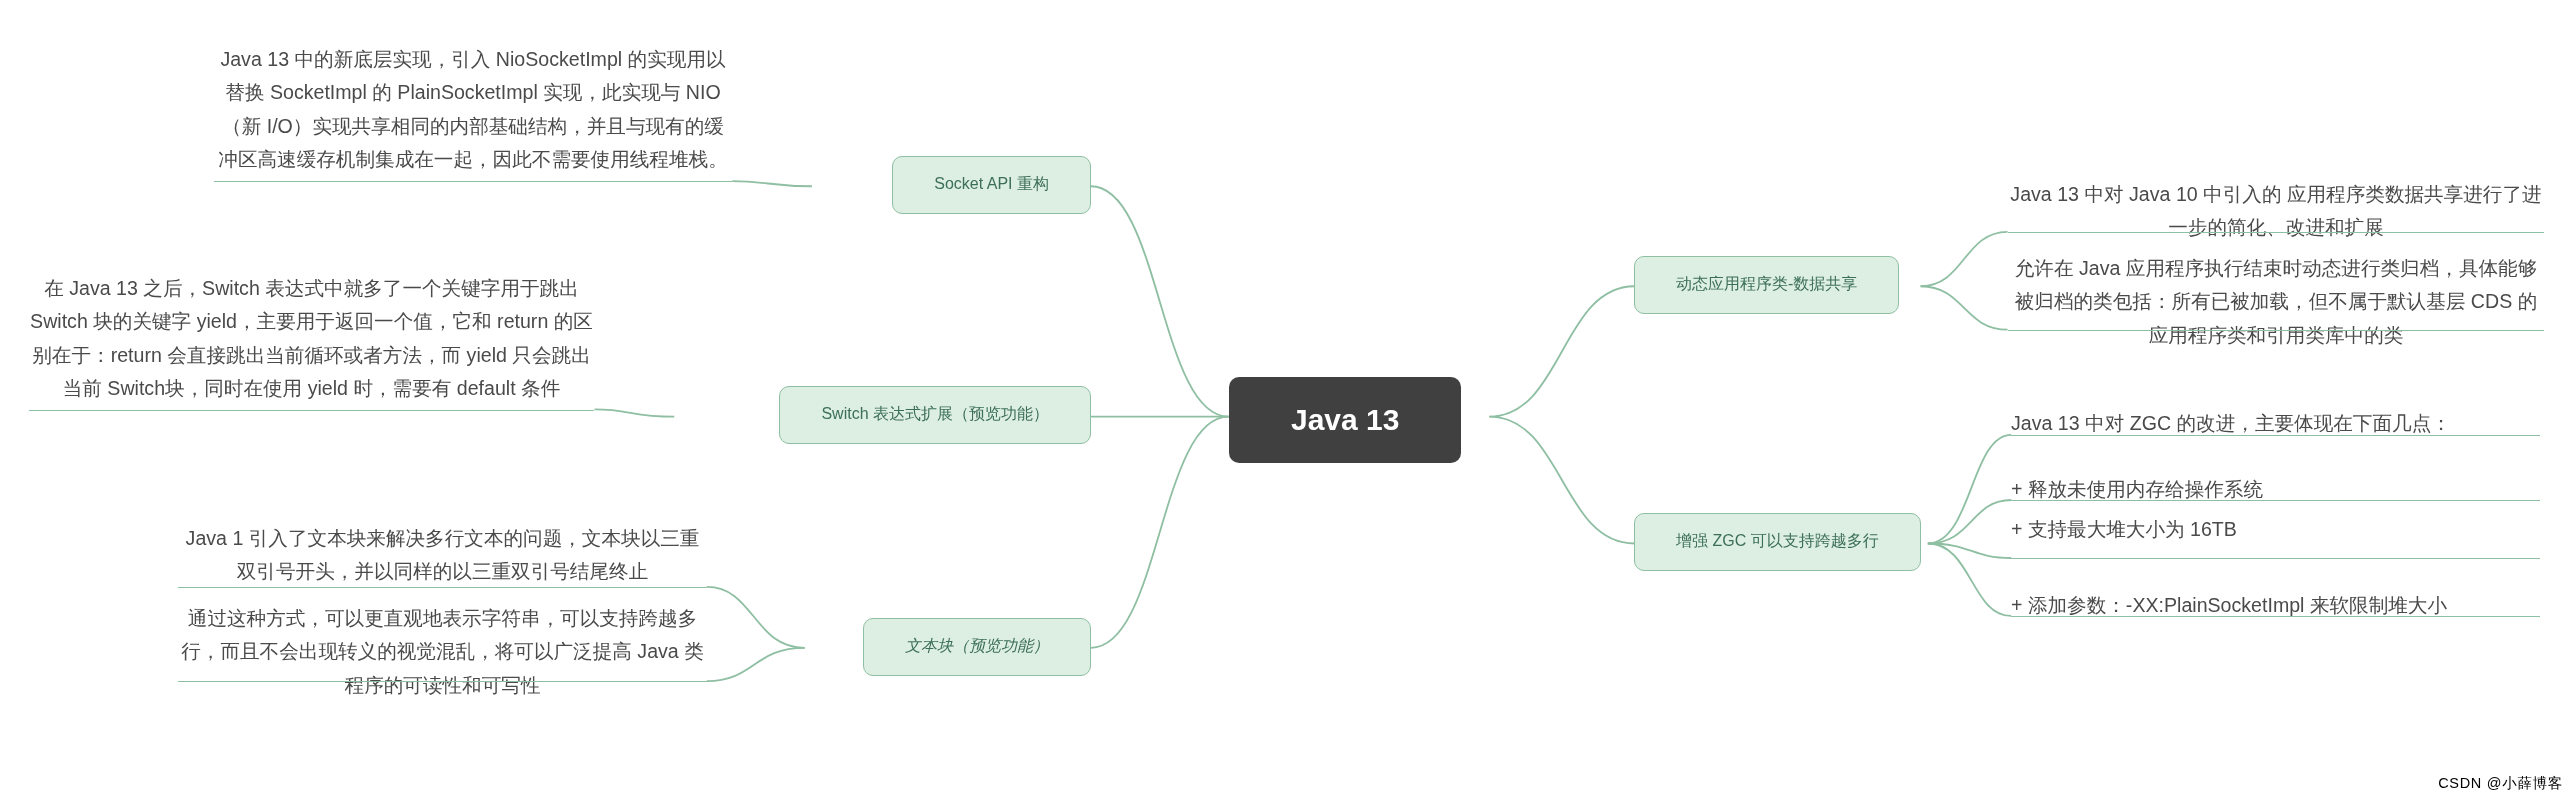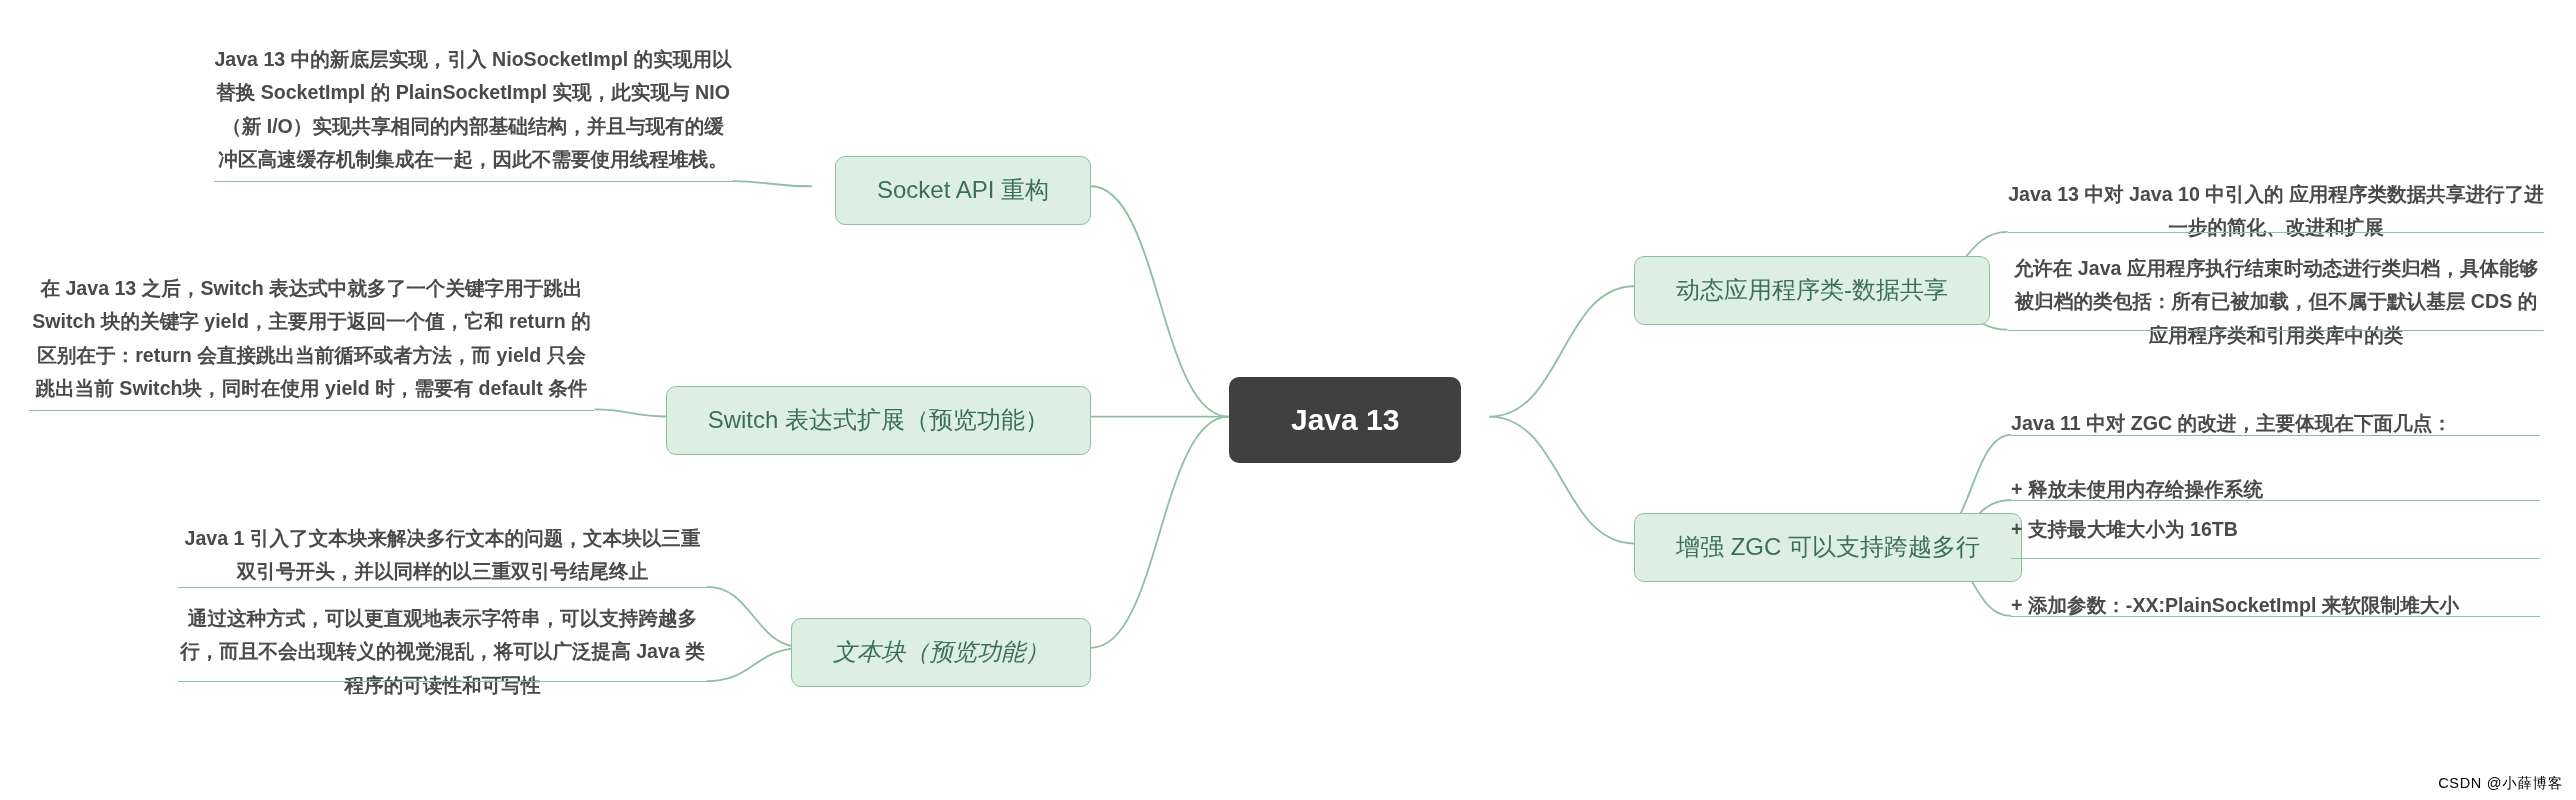--- a/index.html
+++ b/index.html
@@ -22,31 +22,30 @@
     font-size: 30px;
     font-weight: bold;
     border-radius: 10px;
     padding: 26px 62px;
   }
   .branch-node {
     background: #ddeee3;
     border: 1.8px solid #8fbfa2;
     border-radius: 10px;
     color: #3c6f57;
-    font-size: 24px;
+    font-size: 16px;
     padding: 17.4px 41px;
     white-space: nowrap;
   }
   .leaf-node {
     color: #4a4a4a;
     font-size: 19.6px;
     line-height: 1.7;
     text-align: center;
     padding-bottom: 4px;
-    font-weight: bold;
   }
   .leaf-underline {
     position: absolute;
     height: 0;
     border-bottom: 1.8px solid #8fbfa2;
   }
   svg.connectors {
     position: absolute;
     left: 0;
     top: 0;
@@ -137,21 +136,21 @@
 <div class="leaf-underline" style="left:2008px; top:232px; width:536px;"></div>
 <div class="node leaf-node" style="left:2008px; top:252px; width:536px;">
   <span>允许在 Java 应用程序执行结束时动态进行类归档，具体能够被归档的类包括：所有已被加载，但不属于默认基层 CDS 的应用程序类和引用类库中的类</span>
 </div>
 <div class="leaf-underline" style="left:2008px; top:330px; width:536px;"></div>
 
 <div class="node branch-node" style="left:1634px; top:513px;">
   <span>增强 ZGC 可以支持跨越多行</span>
 </div>
 <div class="node leaf-node" style="left:2011px; top:407px; width:529px; text-align:left;">
-  <span>Java 11 中对 ZGC 的改进，主要体现在下面几点：</span>
+  <span>Java 13 中对 ZGC 的改进，主要体现在下面几点：</span>
 </div>
 <div class="leaf-underline" style="left:2011px; top:435px; width:529px;"></div>
 <div class="node leaf-node" style="left:2011px; top:473px; width:529px; text-align:left;">
   <span>+ 释放未使用内存给操作系统</span>
 </div>
 <div class="leaf-underline" style="left:2011px; top:500px; width:529px;"></div>
 <div class="node leaf-node" style="left:2011px; top:513px; width:529px; text-align:left;">
   <span>+ 支持最大堆大小为 16TB</span>
 </div>
 <div class="leaf-underline" style="left:2011px; top:558px; width:529px;"></div>

